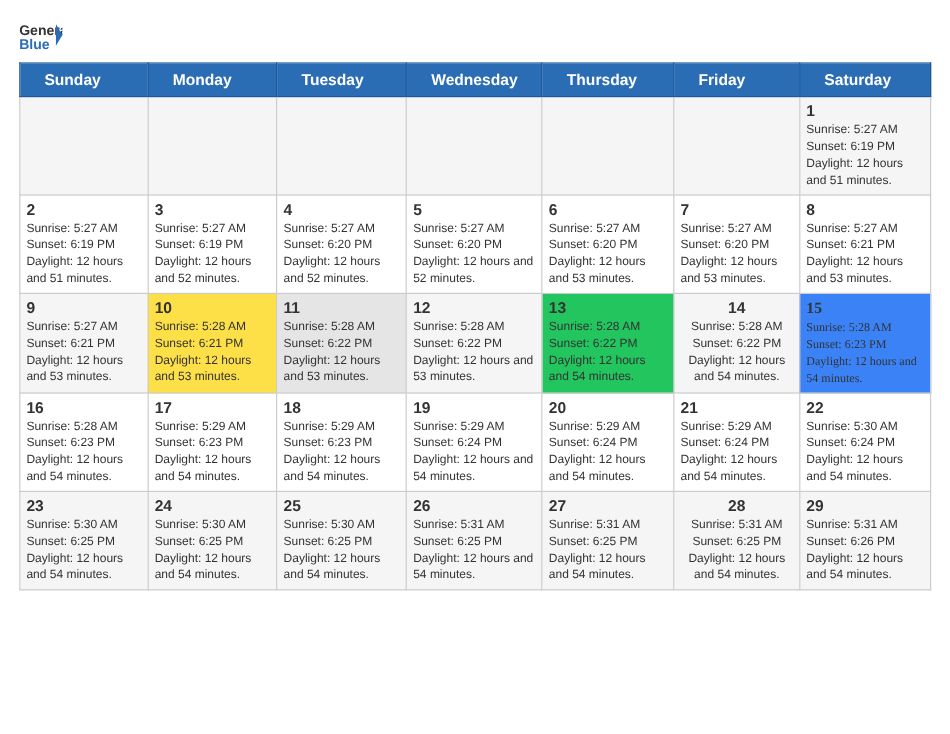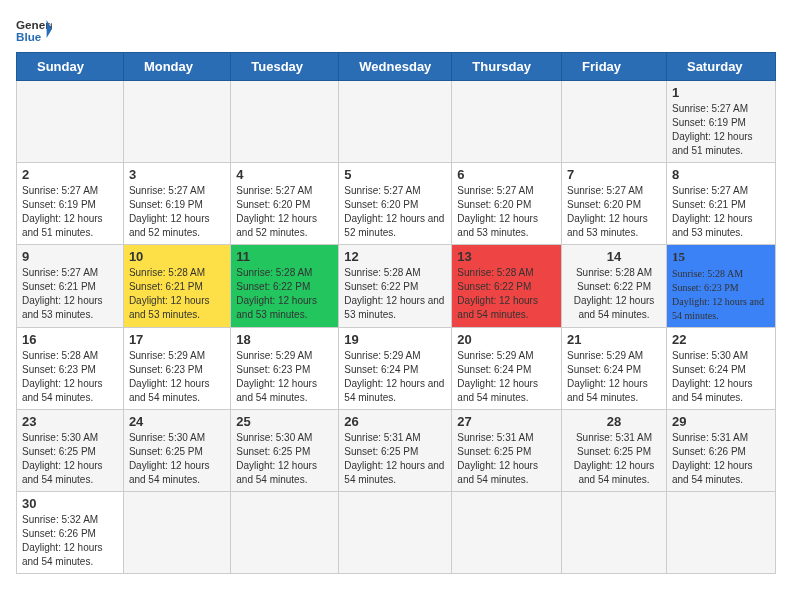--- a/index.html
+++ b/index.html
@@ -151,29 +151,29 @@
       </tr>
       <tr>
         <td style="background: rgb(245, 245, 245);">
           <span class="day-number">9</span>
           <div class="day-info">Sunrise: 5:27 AM<br>Sunset: 6:21 PM<br>Daylight: 12 hours and 53 minutes.</div>
         </td>
         <td style="background: #fde047;">
           <span class="day-number">10</span>
           <div class="day-info">Sunrise: 5:28 AM<br>Sunset: 6:21 PM<br>Daylight: 12 hours and 53 minutes.</div>
         </td>
-        <td style="background: #22c55e;">
+        <td style="background: #e5e5e5;">
           <span class="day-number">11</span>
           <div class="day-info">Sunrise: 5:28 AM<br>Sunset: 6:22 PM<br>Daylight: 12 hours and 53 minutes.</div>
         </td>
         <td style="background: rgb(245, 245, 245);">
           <span class="day-number">12</span>
           <div class="day-info">Sunrise: 5:28 AM<br>Sunset: 6:22 PM<br>Daylight: 12 hours and 53 minutes.</div>
         </td>
-        <td style="background: #ef4444;">
+        <td style="background: #22c55e;">
           <span class="day-number">13</span>
           <div class="day-info">Sunrise: 5:28 AM<br>Sunset: 6:22 PM<br>Daylight: 12 hours and 54 minutes.</div>
         </td>
         <td style="background: rgb(245, 245, 245); text-align: center;">
           <span class="day-number">14</span>
           <div class="day-info">Sunrise: 5:28 AM<br>Sunset: 6:22 PM<br>Daylight: 12 hours and 54 minutes.</div>
         </td>
         <td style="background: #3b82f6; font-family: Liberation Serif, serif;">
           <span class="day-number">15</span>
           <div class="day-info">Sunrise: 5:28 AM<br>Sunset: 6:23 PM<br>Daylight: 12 hours and 54 minutes.</div>
@@ -231,27 +231,15 @@
           <div class="day-info">Sunrise: 5:31 AM<br>Sunset: 6:25 PM<br>Daylight: 12 hours and 54 minutes.</div>
         </td>
         <td style="background: rgb(245, 245, 245); text-align: center;">
           <span class="day-number">28</span>
           <div class="day-info">Sunrise: 5:31 AM<br>Sunset: 6:25 PM<br>Daylight: 12 hours and 54 minutes.</div>
         </td>
         <td style="background: rgb(245, 245, 245);">
           <span class="day-number">29</span>
           <div class="day-info">Sunrise: 5:31 AM<br>Sunset: 6:26 PM<br>Daylight: 12 hours and 54 minutes.</div>
         </td>
-      </tr>
-      <tr>
-        <td>
-          <span class="day-number">30</span>
-          <div class="day-info">Sunrise: 5:32 AM<br>Sunset: 6:26 PM<br>Daylight: 12 hours and 54 minutes.</div>
-        </td>
-        <td class="empty-cell" style="background: rgb(245, 245, 245);"></td>
-        <td class="empty-cell" style="background: rgb(245, 245, 245);"></td>
-        <td class="empty-cell" style="background: rgb(245, 245, 245);"></td>
-        <td class="empty-cell" style="background: rgb(245, 245, 245);"></td>
-        <td class="empty-cell" style="background: rgb(245, 245, 245);"></td>
-        <td class="empty-cell" style="background: rgb(245, 245, 245);"></td>
       </tr>
     </tbody>
 </table>
 
 </body></html>

